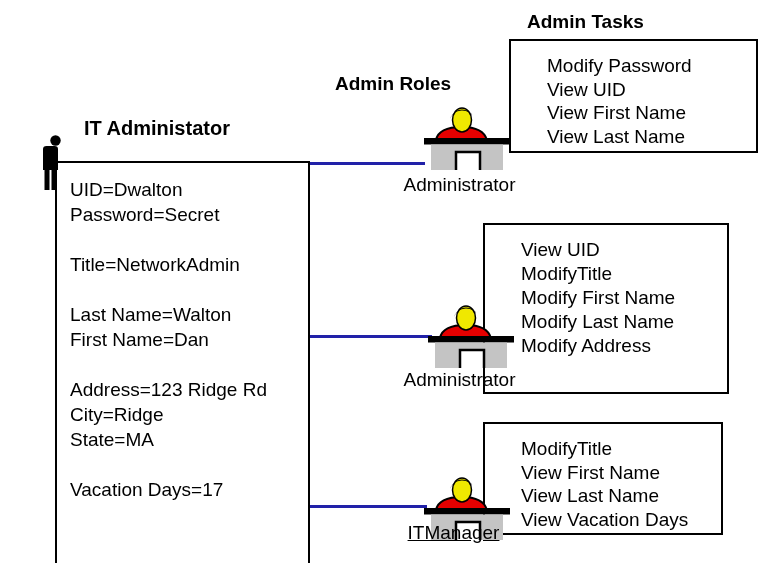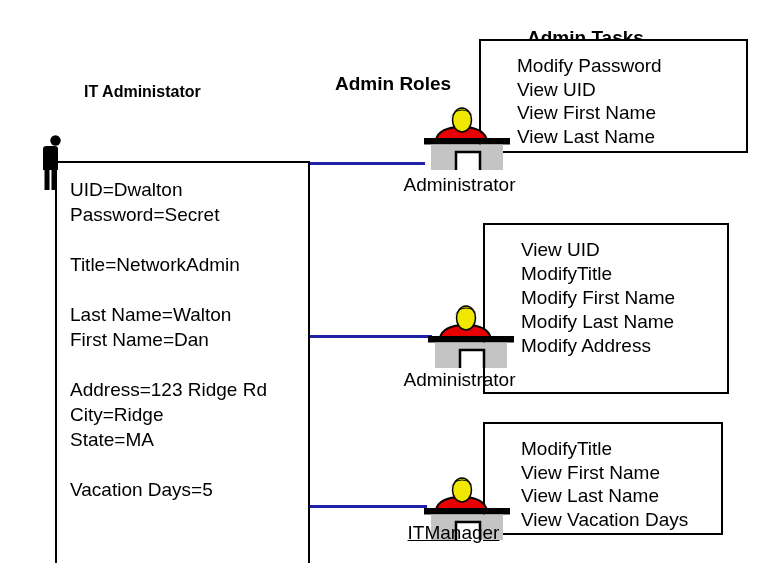--- a/index.html
+++ b/index.html
@@ -1,30 +1,30 @@
 <!DOCTYPE html>
 <html><head>
 <meta charset="utf-8">
 <style>
   html,body{margin:0;padding:0;background:#ffffff;}
   #stage{
     position:relative;width:778px;height:563px;background:#ffffff;overflow:hidden;
     font-family:"Liberation Sans","DejaVu Sans",sans-serif;color:#000;
   }
   .hdr{position:absolute;font-weight:bold;font-size:19px;white-space:nowrap;}
-  #hdr-admin-tasks{left:527px;top:27px;text-align:center;}
+  #hdr-admin-tasks{left:527px;top:11px;text-align:center;}
   #hdr-admin-roles{left:335px;top:73px;}
-  #hdr-it-admin{left:84px;top:83px;font-size:16px;}
+  #hdr-it-admin{left:84px;top:117px;font-size:20px;}
 
   .box{position:absolute;border:2px solid #000;background:#fff;box-sizing:border-box;z-index:1;}
   #attr-box{left:55px;top:161px;width:255px;height:412px;}
   .attr-text{padding:14px 6px 0 13px;font-size:19px;}
   .attr-line{min-height:25px;line-height:25px;white-space:nowrap;}
 
-  #task-box-1{left:479px;top:39px;width:269px;height:114px;}
+  #task-box-1{left:509px;top:39px;width:249px;height:114px;}
   #task-box-2{left:483px;top:223px;width:246px;height:171px;}
   #task-box-3{left:483px;top:422px;width:240px;height:113px;}
   .task-text{padding:13px 4px 0 36px;font-size:19px;}
   .task-line{min-height:24px;line-height:24px;white-space:nowrap;}
   #task-box-1 .task-line,#task-box-3 .task-line{min-height:23.5px;line-height:23.5px;}
 
   .connector{position:absolute;height:3px;background:#2121a8;z-index:0;}
   #connector-1{left:309px;top:162px;width:116px;}
   #connector-2{left:308px;top:335px;width:124px;}
   #connector-3{left:307px;top:505px;width:120px;}
@@ -66,21 +66,21 @@
       <div class="attr-line"></div>
       <div class="attr-line">Title=NetworkAdmin</div>
       <div class="attr-line"></div>
       <div class="attr-line">Last Name=Walton</div>
       <div class="attr-line">First Name=Dan</div>
       <div class="attr-line"></div>
       <div class="attr-line">Address=123 Ridge Rd</div>
       <div class="attr-line">City=Ridge</div>
       <div class="attr-line">State=MA</div>
       <div class="attr-line"></div>
-      <div class="attr-line">Vacation Days=5</div>
+      <div class="attr-line">Vacation Days=17</div>
     </div>
   </div>
 
   <div class="connector" id="connector-1"></div>
   <div class="connector" id="connector-2"></div>
   <div class="connector" id="connector-3"></div>
 
   <div class="box" id="task-box-1">
     <div class="task-text">
       <div class="task-line">Modify Password</div>

